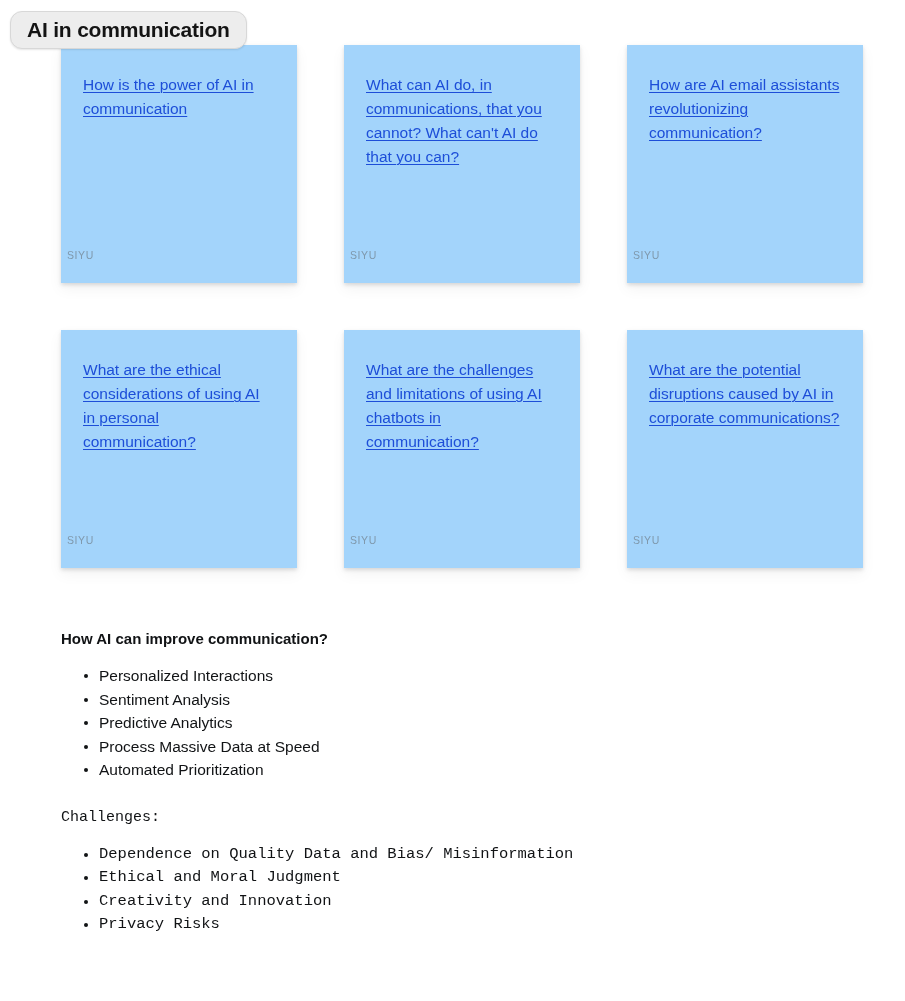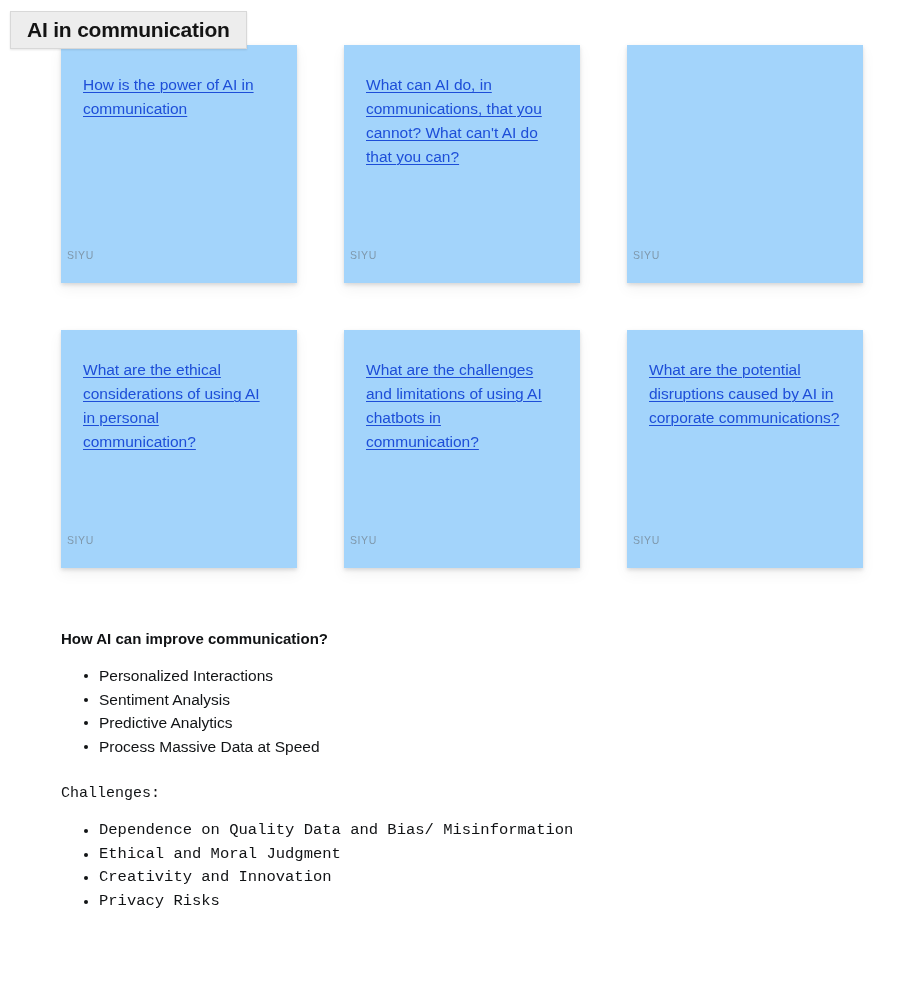--- a/index.html
+++ b/index.html
@@ -22,21 +22,21 @@
     position: absolute;
     left: 10px;
     top: 11px;
     height: 38px;
     box-sizing: border-box;
     display: flex;
     align-items: center;
     padding: 0 16px;
     background: #ededed;
     border: 1px solid #d8d8d8;
-    border-radius: 0;
+    border-radius: 12px;
     box-shadow: 0 1px 2px rgba(0,0,0,0.10);
     z-index: 5;
   }
   #title-pill .pill-text {
     font-size: 21px;
     font-weight: bold;
     color: #141414;
     letter-spacing: -0.2px;
     white-space: nowrap;
   }
@@ -132,20 +132,21 @@
     <a class="note-link">How is the power of AI in communication</a>
     <span class="note-author">SIYU</span>
   </div>
 
   <div class="note-card">
     <a class="note-link">What can AI do, in communications, that you cannot? What can't AI do that you can?</a>
     <span class="note-author">SIYU</span>
   </div>
 
   <div class="note-card">
+    <a class="note-link">How are AI email assistants revolutionizing communication?</a>
     <span class="note-author">SIYU</span>
   </div>
 
   <div class="note-card">
     <a class="note-link">What are the ethical considerations of using AI in personal communication?</a>
     <span class="note-author">SIYU</span>
   </div>
 
   <div class="note-card">
     <a class="note-link">What are the challenges and limitations of using AI chatbots in communication?</a>
@@ -161,20 +162,21 @@
 
 <div id="text-sections">
 
   <div class="section">
     <div class="section-heading bold">How AI can improve communication?</div>
     <ul class="bullet-list">
       <li class="bullet-item">Personalized Interactions</li>
       <li class="bullet-item">Sentiment Analysis</li>
       <li class="bullet-item">Predictive Analytics</li>
       <li class="bullet-item">Process Massive Data at Speed</li>
+      <li class="bullet-item">Automated Prioritization</li>
     </ul>
   </div>
 
   <div class="section">
     <div class="section-heading">Challenges:</div>
     <ul class="bullet-list">
       <li class="bullet-item">Dependence on Quality Data and Bias/ Misinformation</li>
       <li class="bullet-item">Ethical and Moral Judgment</li>
       <li class="bullet-item">Creativity and Innovation</li>
       <li class="bullet-item">Privacy Risks</li>

